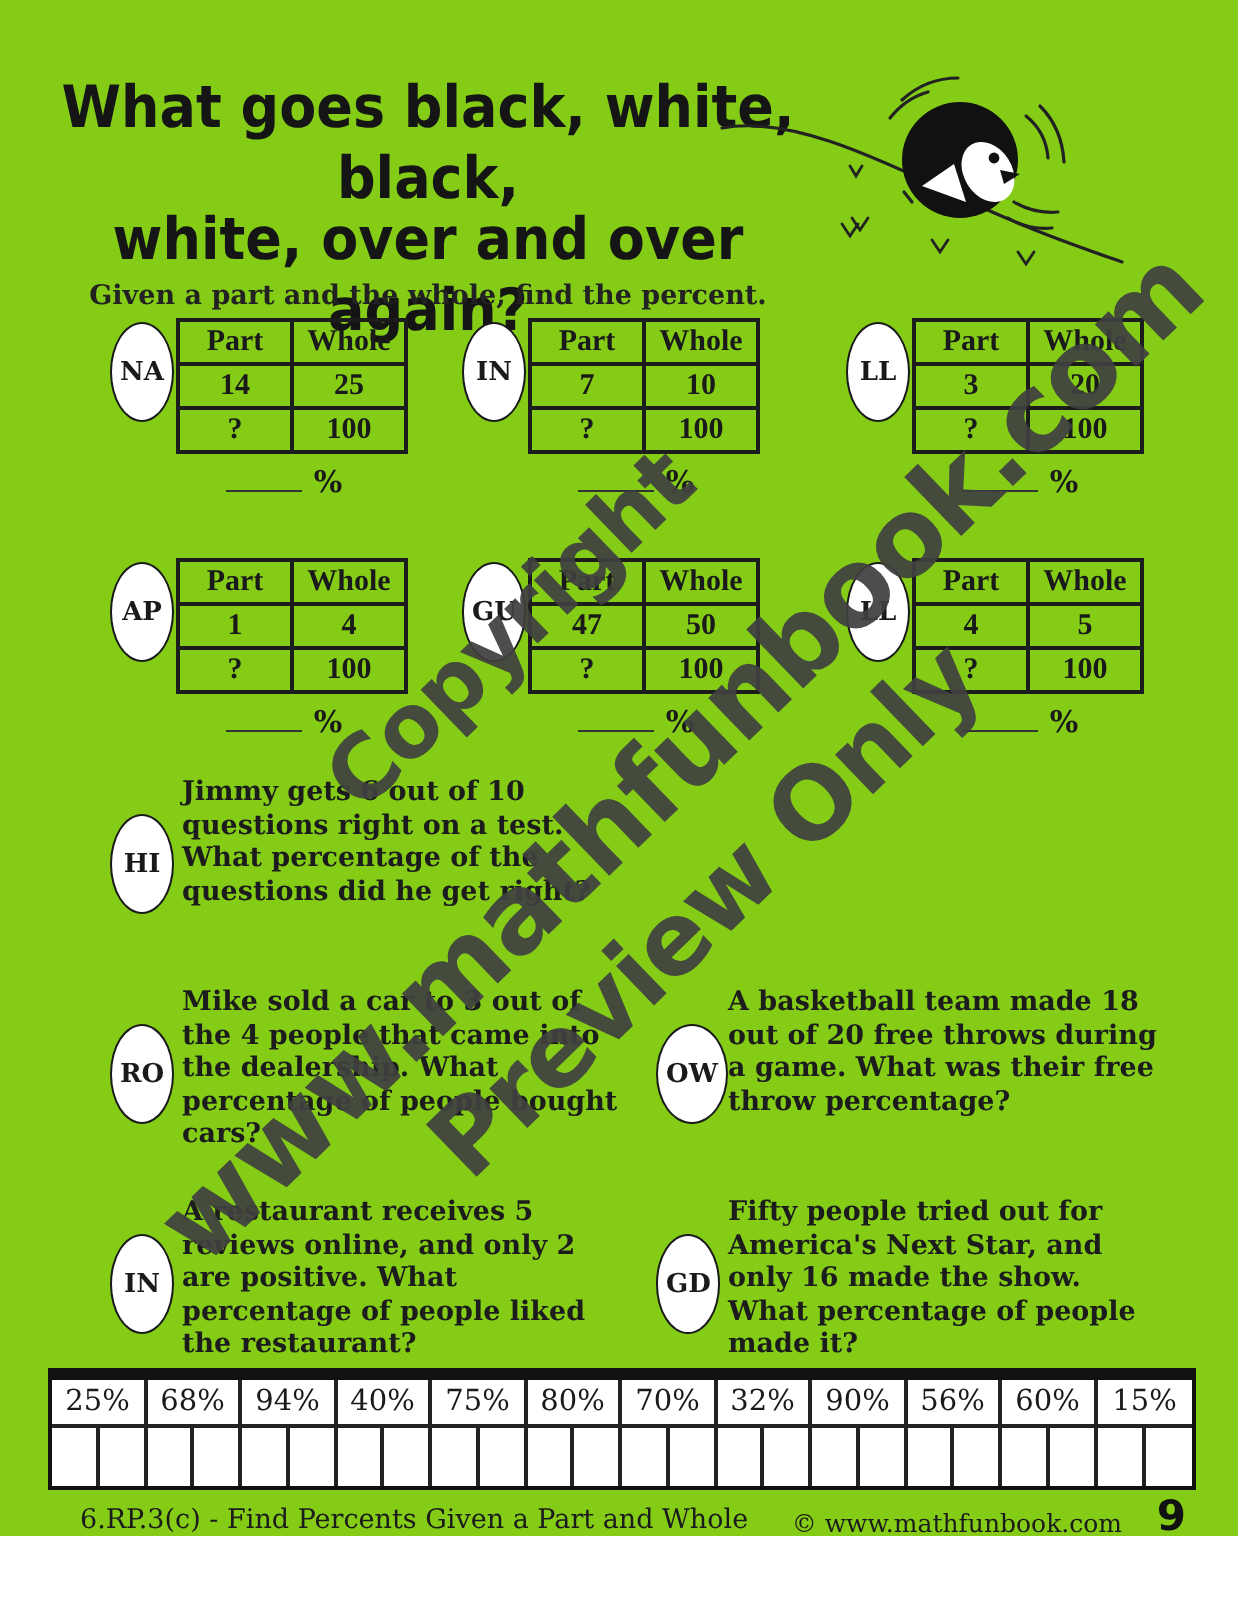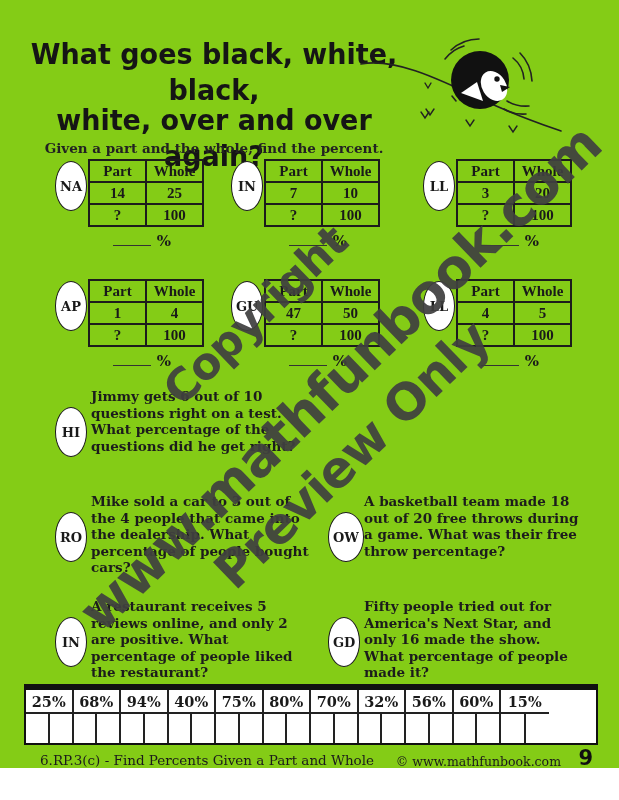--- a/index.html
+++ b/index.html
@@ -42,21 +42,21 @@
   .problem{position:absolute;width:262px;}
   .problem .oval{position:absolute;left:0;top:19px;}
   .ptext{margin-left:36px;width:221px;font-size:13.5px;line-height:16.5px;color:#1c1c1c;font-weight:bold;}
 
   
   .bank{position:absolute;left:24px;top:684px;width:570px;border:2px solid #111;
         border-top:6px solid #111;display:grid;grid-template-columns:repeat(12,1fr);background:#fff;}
   .ans-col{border-right:2px solid #222;}
   .ans-col:last-child{border-right:none;}
   .ans-head{height:22px;display:flex;align-items:center;justify-content:center;
-        font-weight:bold;font-size:14.5px;border-bottom:2px solid #222;}
+        font-weight:normal;font-size:14.5px;border-bottom:2px solid #222;}
   .ans-boxes{display:flex;height:29px;}
   .ans-box{flex:1;}
   .ans-box:not(:last-child){border-right:2px solid #222;}
 
   
   .footer-left{position:absolute;left:40px;top:752px;font-size:13.5px;color:#1b1b1b;}
   .footer-credit{position:absolute;right:58px;top:754px;font-size:12.5px;color:#1b1b1b;}
   .footer-page{position:absolute;right:26px;top:746px;font-size:21px;font-weight:bold;
         font-family:"DejaVu Sans",sans-serif;color:#111;}
 </style>
@@ -299,20 +299,27 @@
         </div>
     </div>
     <div class="ans-col">
       <div class="ans-head">32%</div>
       <div class="ans-boxes">
           <div class="ans-box"></div>
           <div class="ans-box"></div>
         </div>
     </div>
     <div class="ans-col">
+      <div class="ans-head">90%</div>
+      <div class="ans-boxes">
+          <div class="ans-box"></div>
+          <div class="ans-box"></div>
+        </div>
+    </div>
+    <div class="ans-col">
       <div class="ans-head">56%</div>
       <div class="ans-boxes">
           <div class="ans-box"></div>
           <div class="ans-box"></div>
         </div>
     </div>
     <div class="ans-col">
       <div class="ans-head">60%</div>
       <div class="ans-boxes">
           <div class="ans-box"></div>

